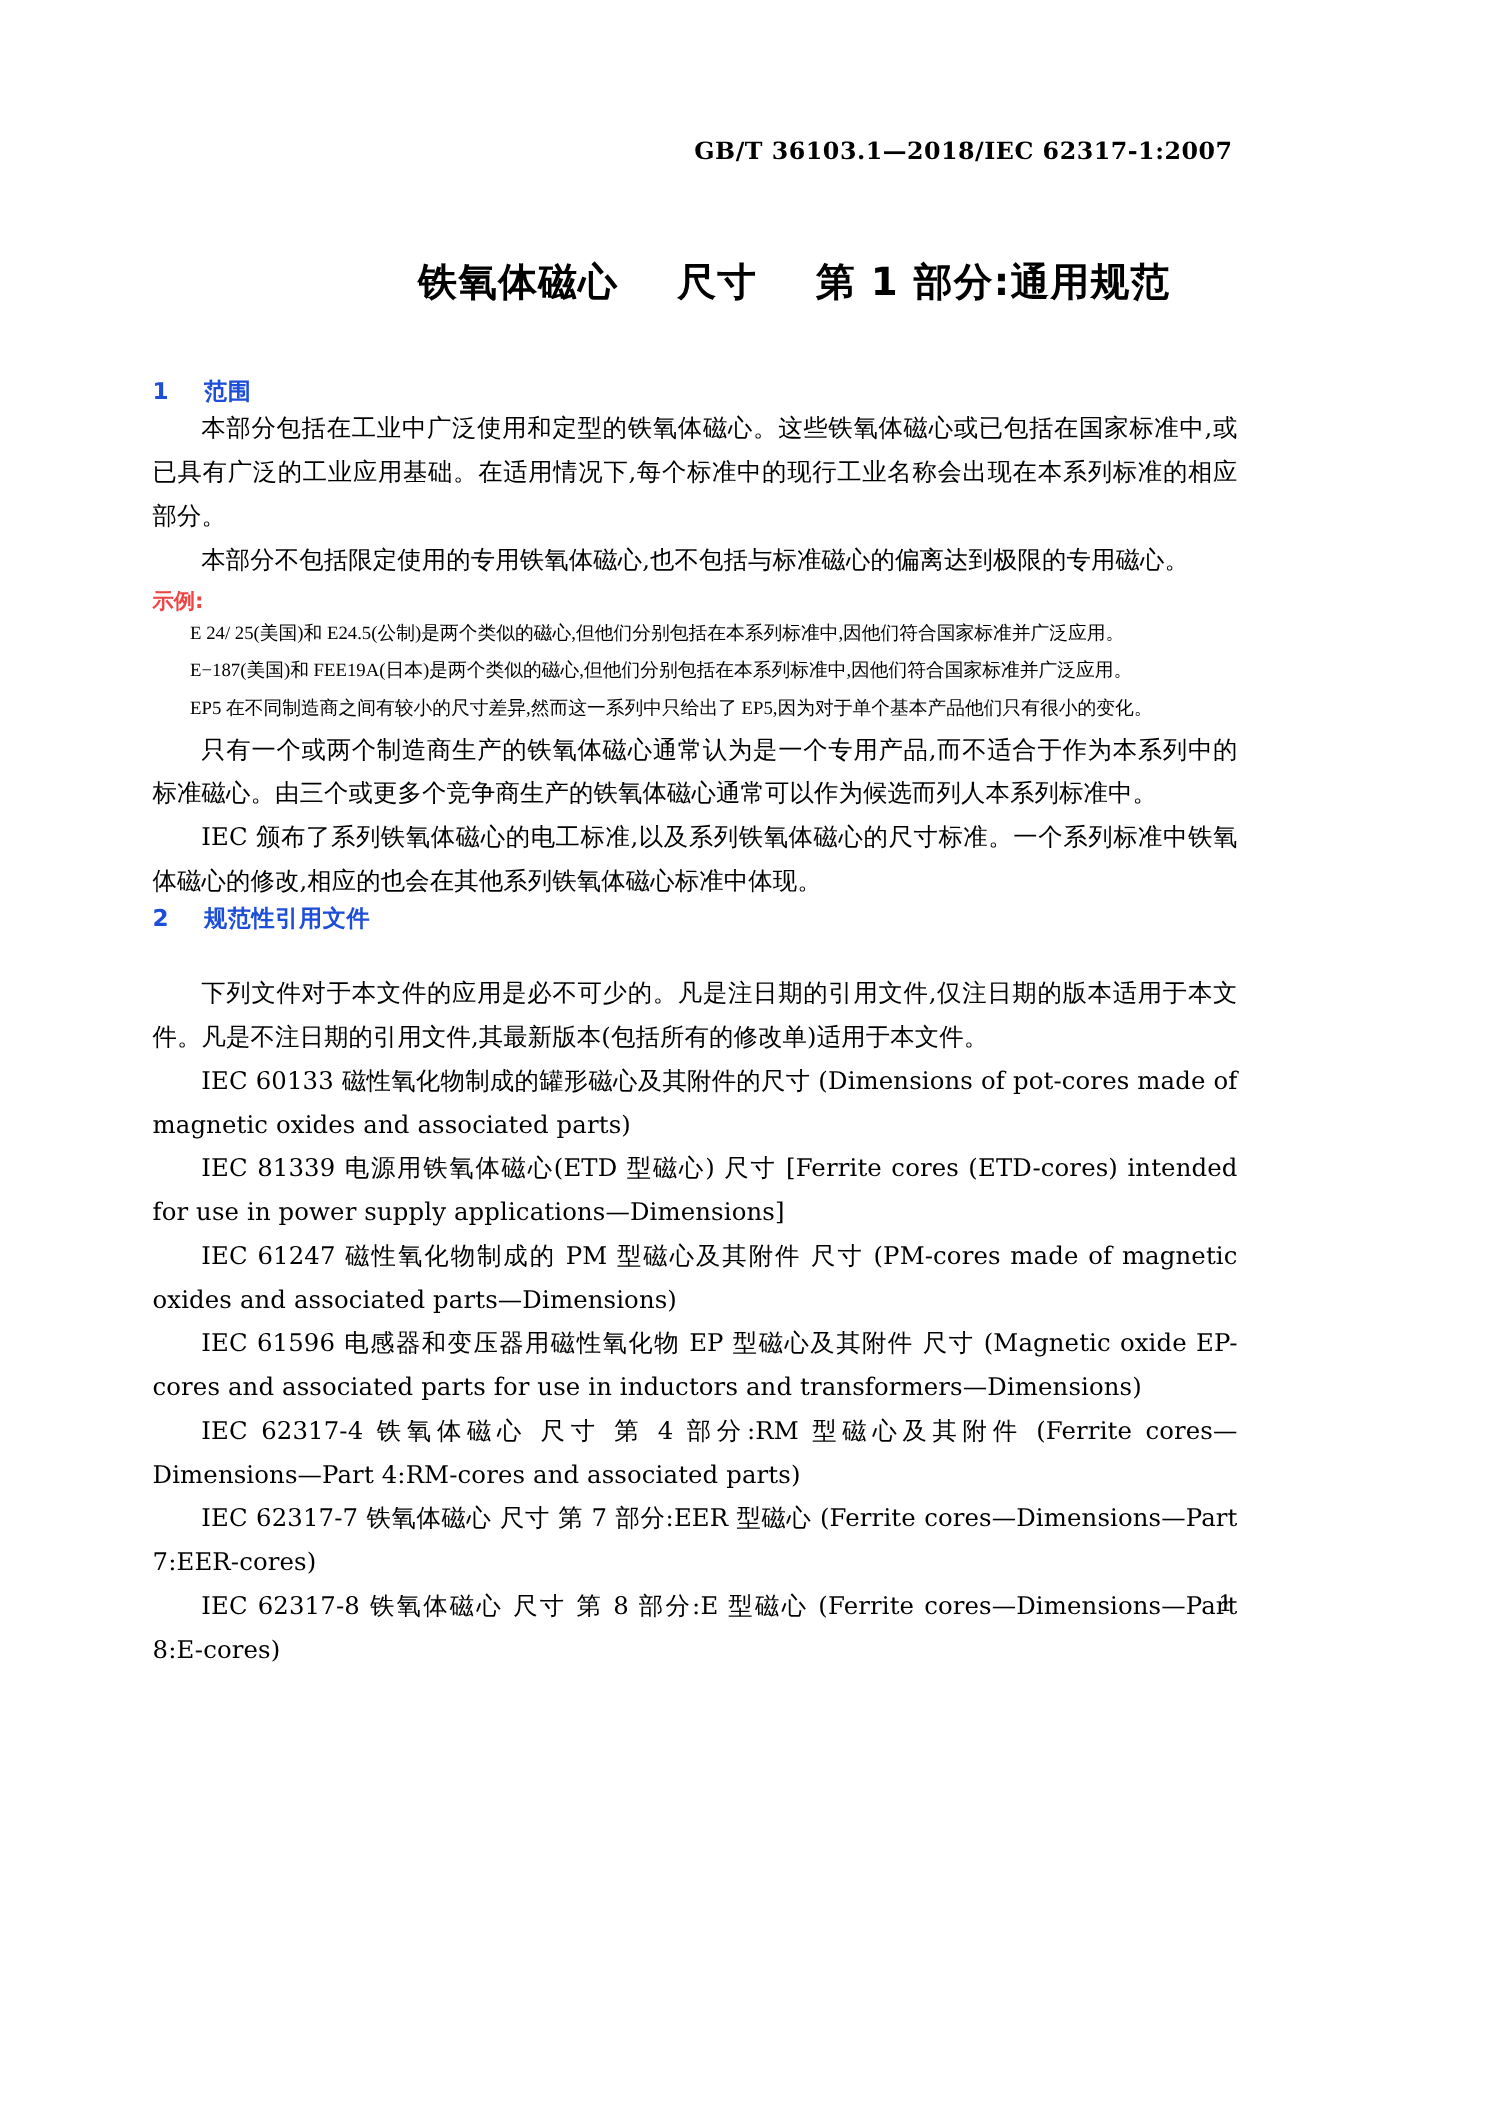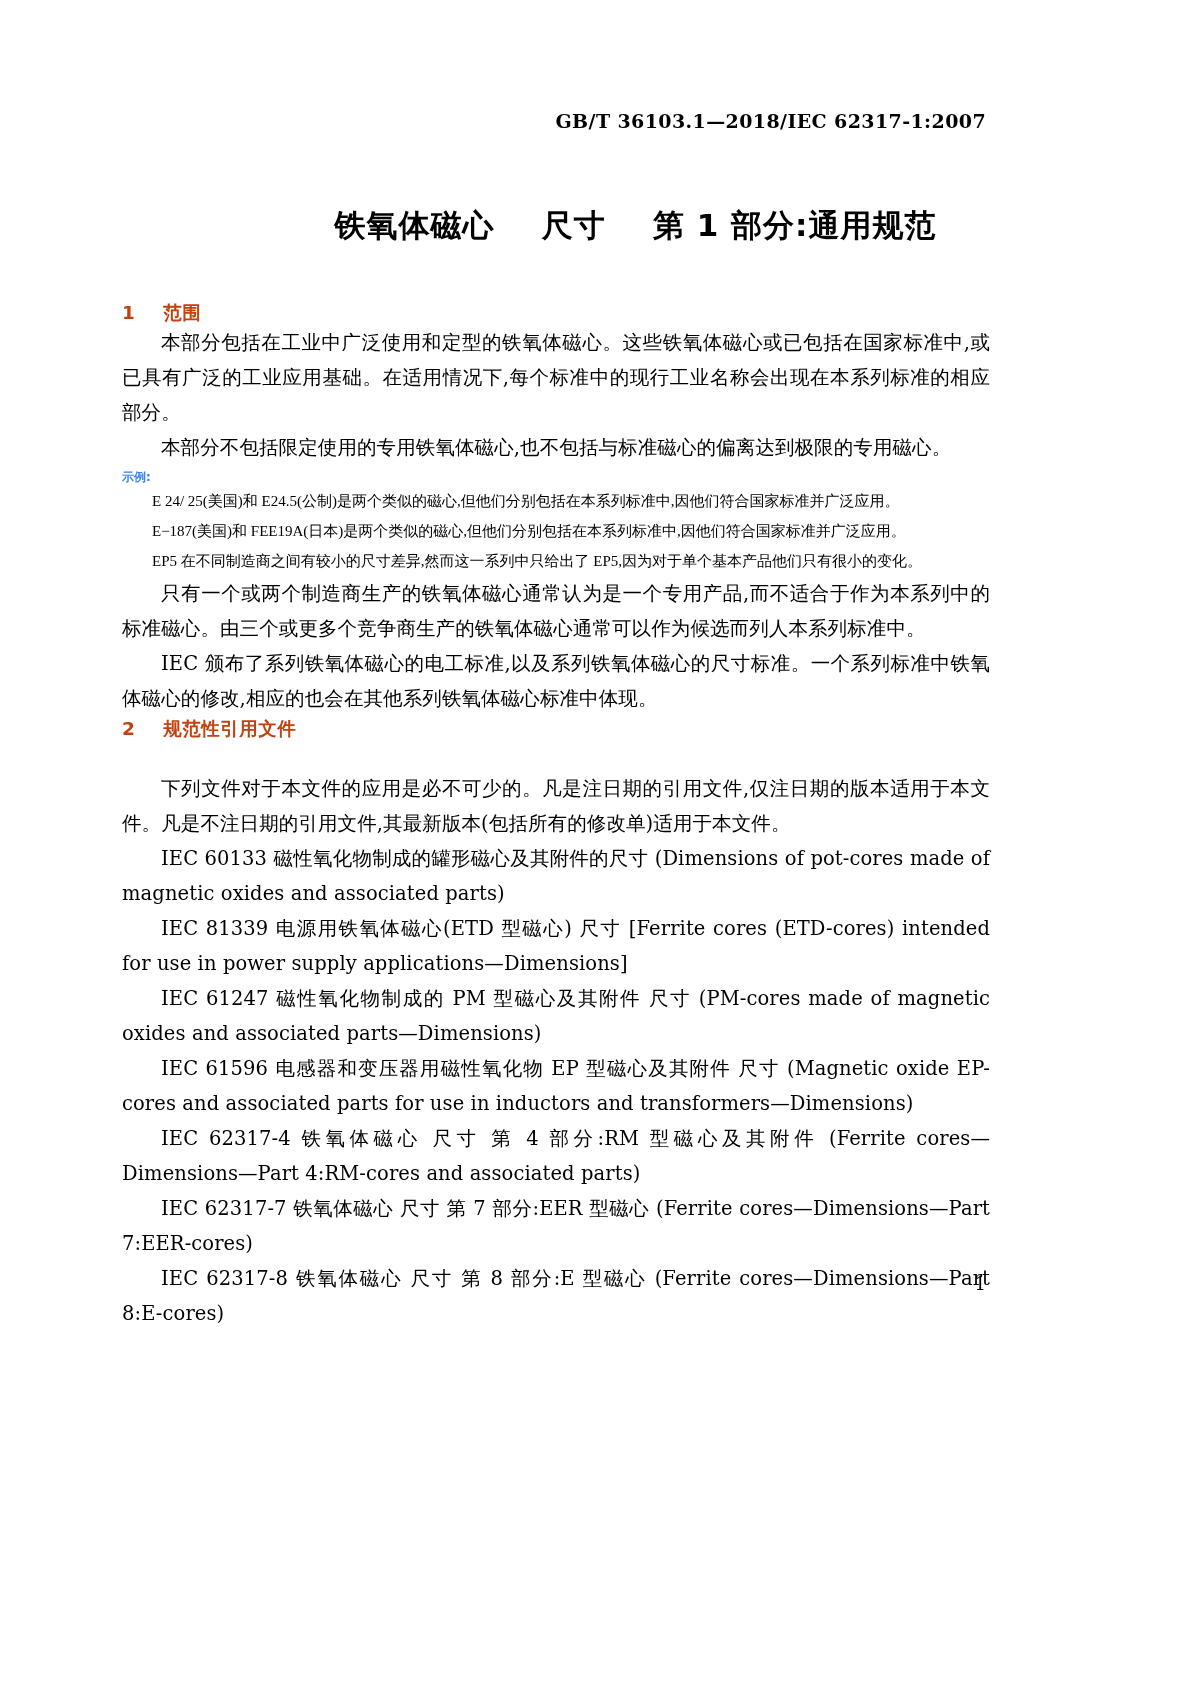--- a/index.html
+++ b/index.html
@@ -58,46 +58,46 @@
     width: 868px;
   }
 
   h2.sec {
     font-family: "DejaVu Sans", "Liberation Sans", sans-serif;
     font-size: 18.5px;
     font-weight: bold;
     margin: 0;
     padding: 0;
     letter-spacing: 0.5px;
-    color: #c2410c;
+    color: #1d4ed8;
     white-space: pre;
   }
   .sec-gap-before { margin-top: 34px; }
 
   p.body {
     font-family: "DejaVu Serif", "Liberation Serif", serif;
     font-size: 19.5px;
     line-height: 35px;
     margin: 0;
     padding: 0;
     text-align: justify;
     text-justify: inter-character;
     color: #000;
     letter-spacing: 0.1px;
   }
   p.indent { text-indent: 2em; }
   p.first-body { margin-top: 30px; }
 
   p.note-label {
     font-family: "DejaVu Sans", "Liberation Sans", sans-serif;
-    font-size: 12px;
+    font-size: 17px;
     font-weight: bold;
     margin: 4px 0 0 0;
     padding: 0;
-    color: #3b82f6;
+    color: #ef4444;
   }
   p.note {
     font-family: Liberation Serif, serif;
     font-size: 15px;
     line-height: 30px;
     margin: 0;
     padding: 0;
     text-align: justify;
     text-justify: inter-character;
     color: #000;

